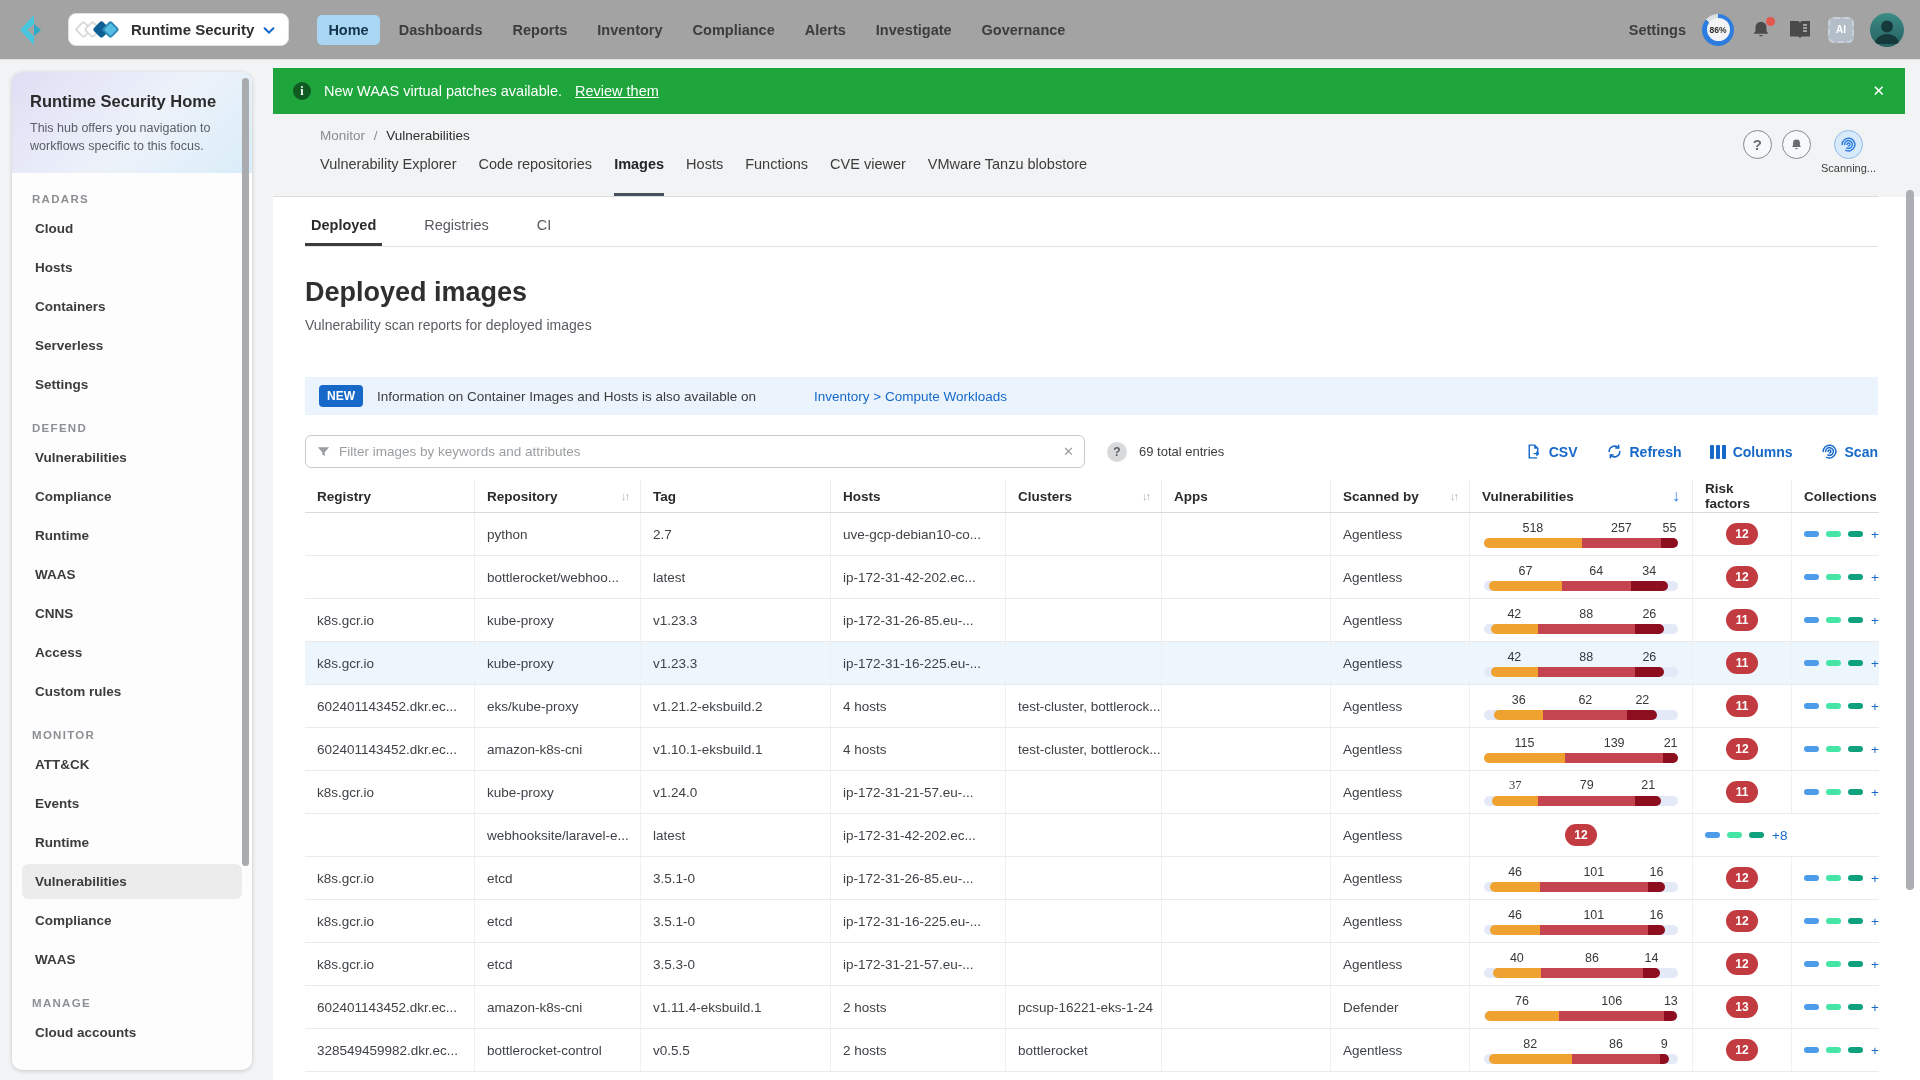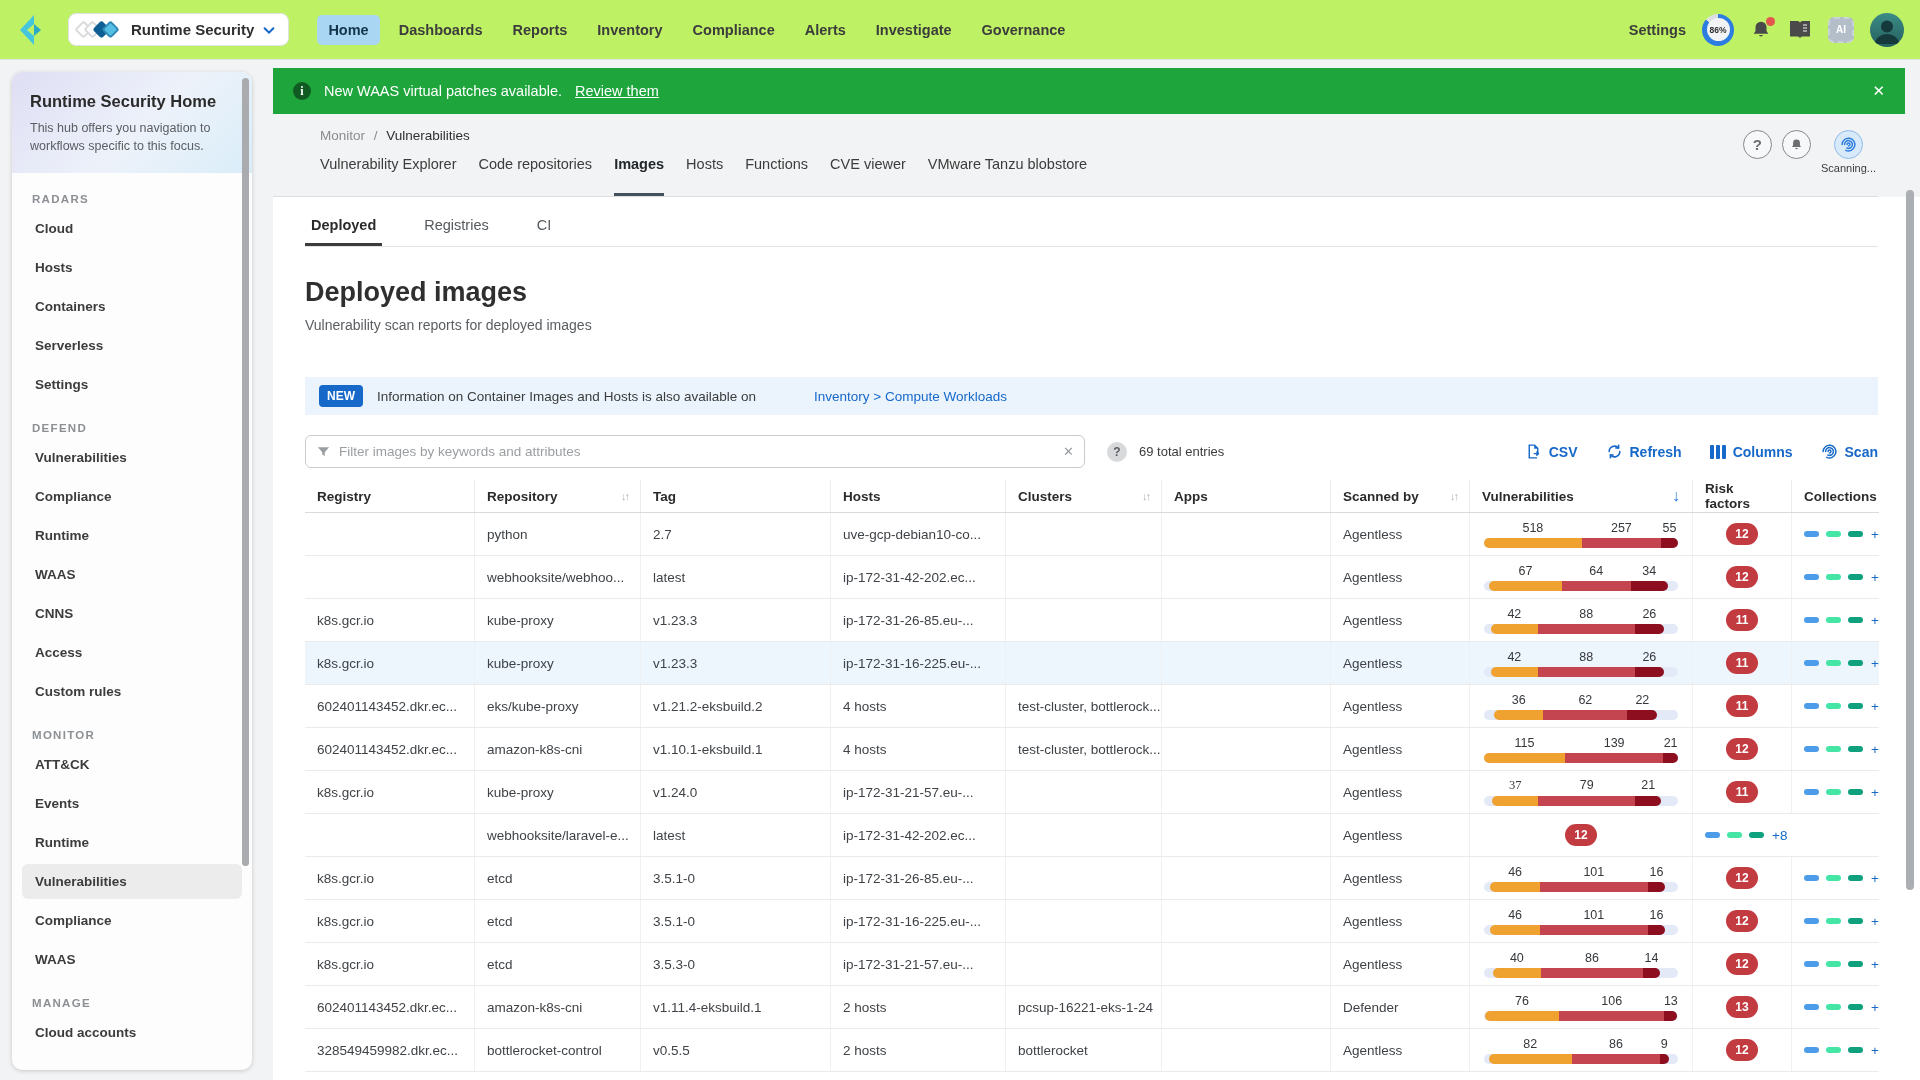--- a/index.html
+++ b/index.html
@@ -1,21 +1,21 @@
 <!DOCTYPE html>
 <html><head>
 <meta charset="utf-8">
 <style>
   * { margin:0; padding:0; box-sizing:border-box; }
   html,body { width:1920px; height:1080px; overflow:hidden;
     font-family:"Liberation Sans", sans-serif; background:#F2F3F4; color:#3C3C3C; }
 
   
   .topbar { height:60px; display:flex; align-items:center; padding:4px 16px; gap:14px;
-    background:#bef264; border-bottom:1px solid #E3E4E6; }
+    background:#a3a3a3; border-bottom:1px solid #E3E4E6; }
   .logo { width:30px; height:32px; flex:0 0 auto; }
   .ws-pill { display:flex; align-items:center; gap:8px; background:#fff; border:1px solid #E0E1E3;
     border-radius:8px; padding:7px 12px; margin-left:8px; }
   .diamonds { display:flex; align-items:center; }
   .dia { width:13px; height:13px; transform:rotate(45deg); border-radius:3px; margin-left:-4px; }
   .dia.o1,.dia.o2 { background:#fff; border:2px solid #D8DADC; }
   .dia.f1 { background:#0E5F93; border:2px solid #0E5F93; z-index:1; }
   .dia.f2 { background:#56BEE4; border:2px solid #2E89B5; z-index:2; }
   .ws-label { font-size:15px; font-weight:bold; color:#2F2F2F; margin-left:6px; }
   .nav { display:flex; align-items:center; gap:8px; margin-left:14px; }
@@ -406,21 +406,21 @@
               </div>
               <div class="tcell colcell">
                 <span class="chip" style="background: rgb(77, 156, 234);"></span>
                 <span class="chip" style="background: rgb(69, 230, 165);"></span>
                 <span class="chip" style="background: rgb(15, 161, 125);"></span>
                 <span class="more">+7</span>
               </div>
             </div>
             <div class="trow">
               <div class="tcell"></div>
-              <div class="tcell">webhooksite/webhoo...</div>
+              <div class="tcell">bottlerocket/webhoo...</div>
               <div class="tcell">latest</div>
               <div class="tcell">ip-172-31-42-202.ec...</div>
               <div class="tcell"></div>
               <div class="tcell"></div>
               <div class="tcell">Agentless</div>
               <div class="tcell vcell">
                 <div class="vlabels" style="width: 92%; margin-left: 2.66667%;">
                   <span class="vnum" style="flex-grow: 67;">67</span>
                   <span class="vnum" style="flex-grow: 64;">64</span>
                   <span class="vnum" style="flex-grow: 34;">34</span>

